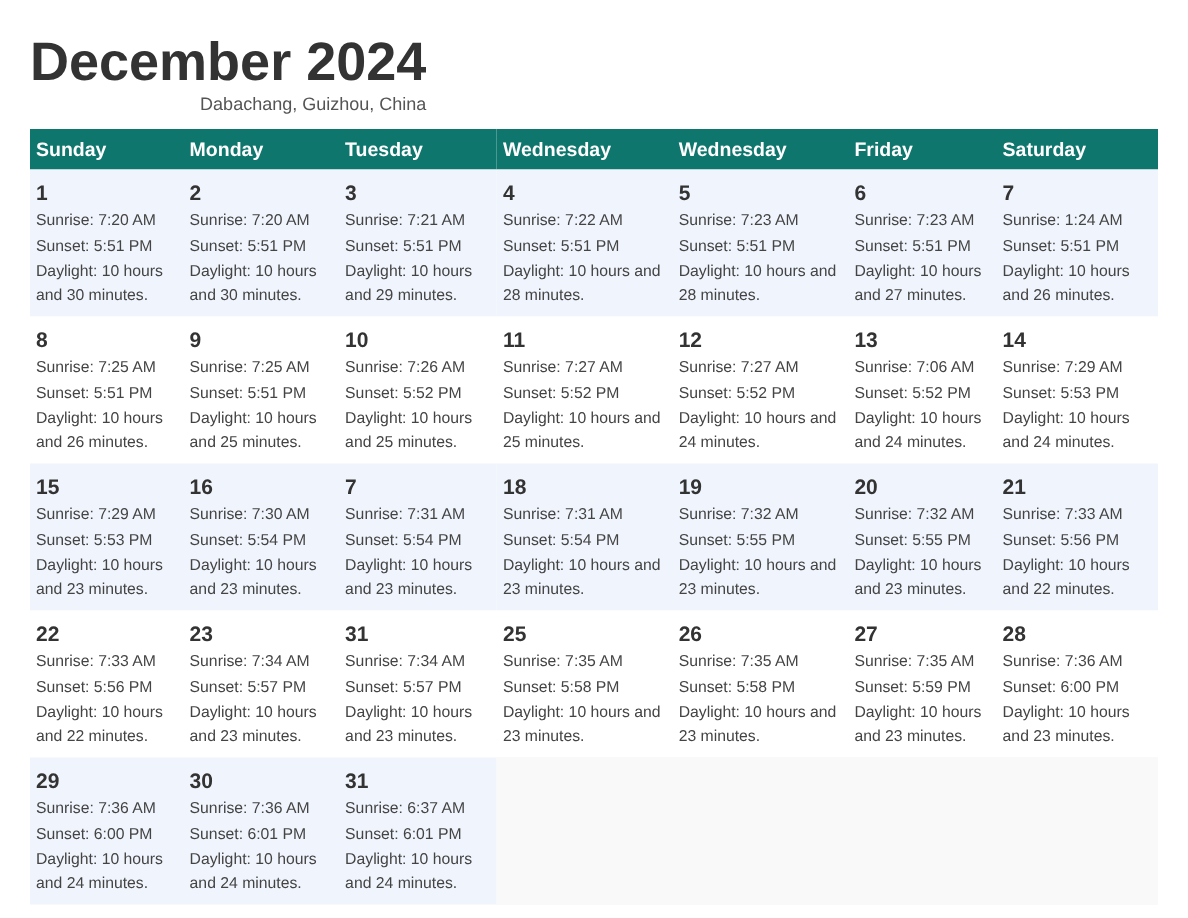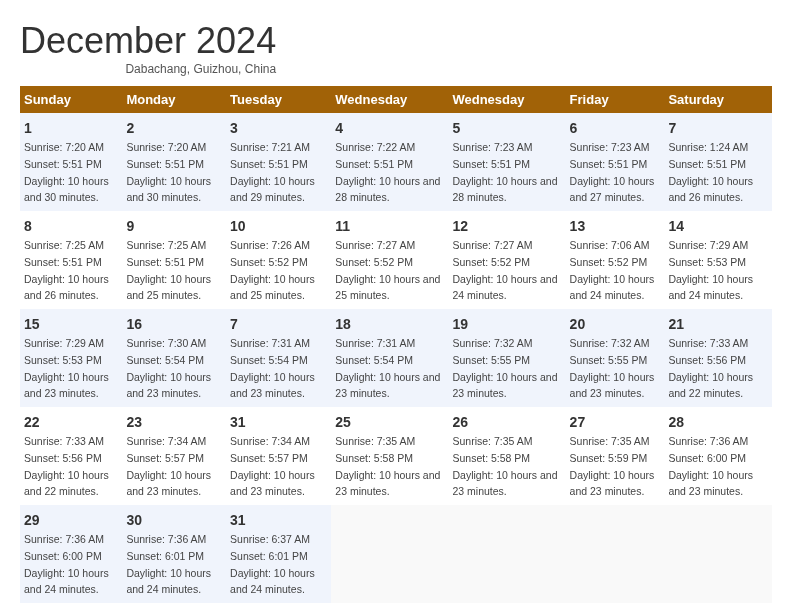--- a/index.html
+++ b/index.html
@@ -31,34 +31,34 @@
     .logo-icon {
       width: 30px;
       height: 30px;
       margin-left: 4px;
     }
     .title-area {
       text-align: right;
     }
     .month-title {
       font-size: 36px;
-      font-weight: normal;
+      font-weight: bold;
       color: #333;
     }
     .location-title {
       font-size: 12px;
       color: #555;
     }
     table {
       width: 100%;
       border-collapse: collapse;
       font-size: 11px;
     }
     thead th {
-      background-color: #a16207;
+      background-color: #0f766e;
       color: #fff;
       padding: 6px 4px;
       text-align: left;
       font-size: 13px;
       font-weight: bold;
     }
     tbody tr {
       vertical-align: top;
     }
     tbody tr:nth-child(odd) {

